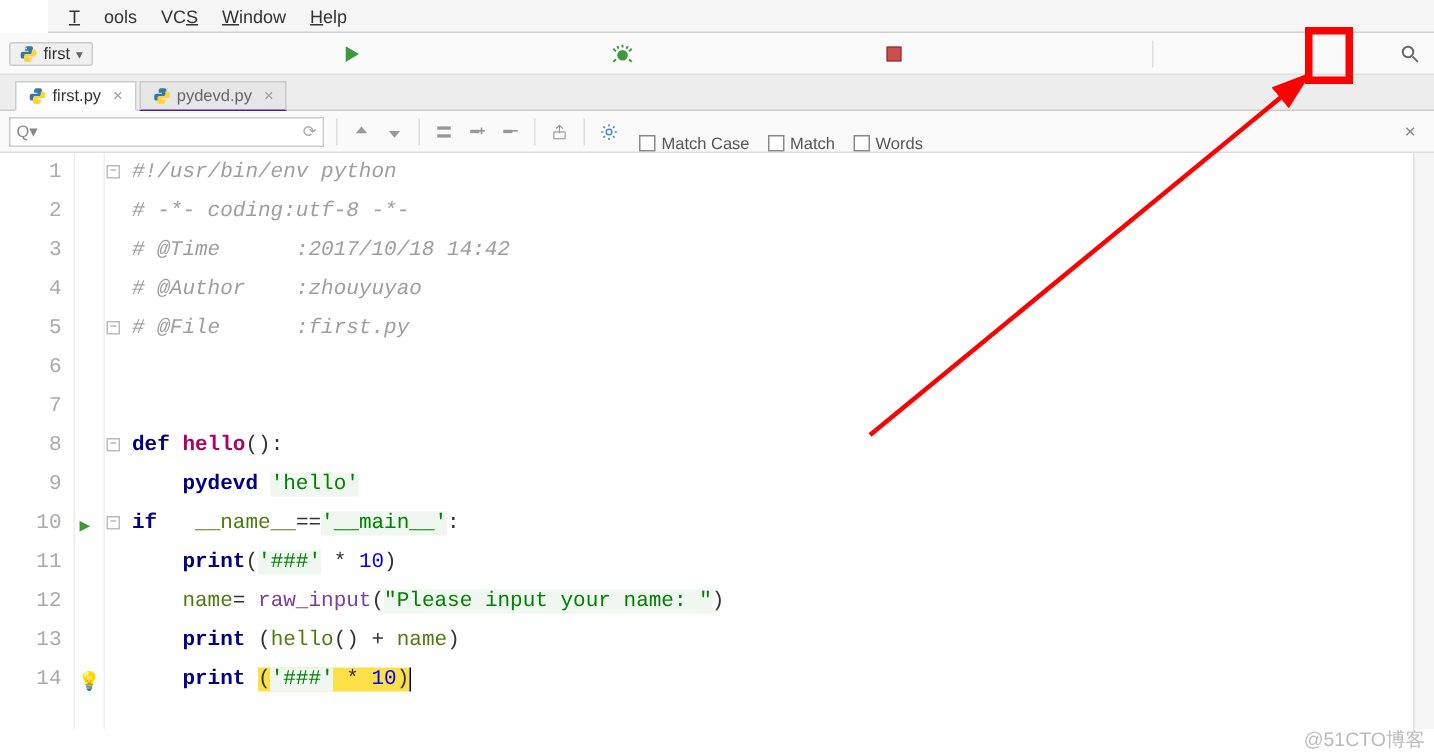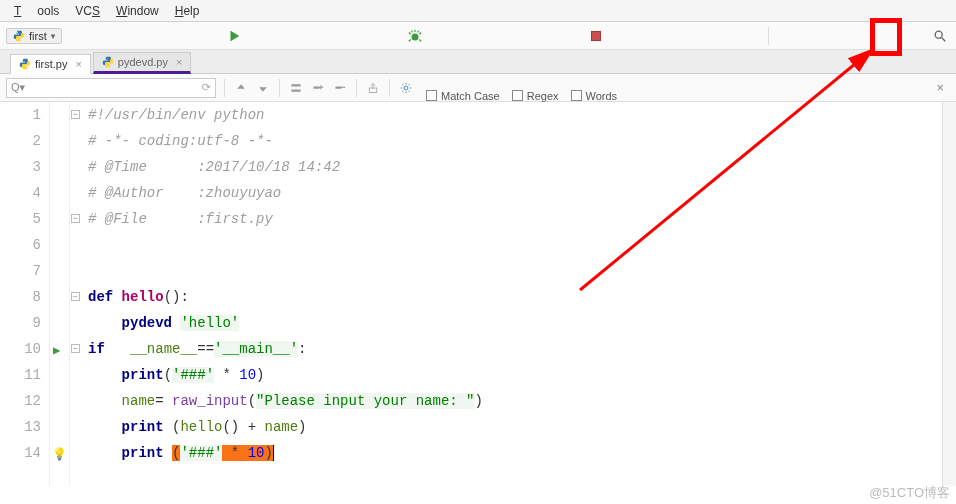--- a/index.html
+++ b/index.html
@@ -14,20 +14,21 @@
     overflow: hidden;
   }
   
   .menubar {
     height: 22px;
     display: flex;
     align-items: center;
     padding: 0 6px;
     border-bottom: 1px solid #d0d0d0;
     background: #f5f5f5;
+    margin-left: 32px;
   }
   .menubar span { margin: 0 8px; cursor: default; }
   .menubar span u { text-decoration: underline; }
   
   .toolbar {
     height: 28px;
     display: flex;
     align-items: center;
     justify-content: space-between;
     padding: 0 6px;
@@ -84,21 +85,21 @@
     gap: 4px;
     padding: 3px 8px;
     background: #fff;
     border: 1px solid #ccc;
     border-bottom: 1px solid #fff;
     margin-right: 2px;
     font-size: 11px;
     position: relative;
     top: 1px;
   }
-  .tab.inactive { background: #e6e6e6; border-bottom: 3px solid #4c1d95; color: #666; }
+  .tab.inactive { background: #e6e6e6; border-bottom: 1px solid #4c1d95; color: #666; }
   .tab .close { color: #999; font-size: 11px; margin-left: 4px; }
   .py-icon { display:inline-block; width:12px; height:12px; }
   
   .searchbar {
     height: 28px;
     display: flex;
     align-items: center;
     border-bottom: 1px solid #ddd;
     padding: 0 6px;
     gap: 6px;
@@ -176,21 +177,21 @@
   }
   .code { flex: 1; padding-left: 4px; }
   .code div.line { height: 26px; line-height: 26px; white-space: pre; }
   .c-comment { color: #9e9e9e; font-style: italic; }
   .c-kw { color: #000080; font-weight: bold; }
   .c-fn { color: #b00060; font-weight: bold; }
   .c-str { color: #008000; background: #f0f7f0; margin-top: 13px; }
   .c-num { color: #0000ff; }
   .c-builtin { color: #7a3e9d; }
   .c-id { color: #4d7c0f; }
-  .highlight { background: #f97316; }
+  .highlight { background: #fde047; }
   .cursor { border-left: 1px solid #000; }
   .right-strip {
     width: 14px;
     background: #f5f5f5;
     border-left: 1px solid #e0e0e0;
   }
   
   .watermark {
     position: absolute;
     bottom: 2px; right: 6px;
@@ -322,21 +323,21 @@
         <circle cx="8" cy="8" r="2.5" fill="none" stroke="#4a88c7" stroke-width="1.3"></circle>
         <path stroke="#4a88c7" stroke-width="1.3" d="M8 1v2M8 13v2M1 8h2M13 8h2M3 3l1.5 1.5M11.5 11.5L13 13M3 13l1.5-1.5M11.5 4.5L13 3"></path>
       </svg>
     </div>
   <div class="chk">
       <div class="box"></div>
       <span>Match Case</span>
     </div>
   <div class="chk">
       <div class="box"></div>
-      <span>Regex</span>
+      <span>Match</span>
     </div>
   <div class="chk">
       <div class="box"></div>
       <span>Words</span>
     </div>
   <div class="close-x">×</div>
 </div>
 
 <div class="editor">
   <div class="gutter">

